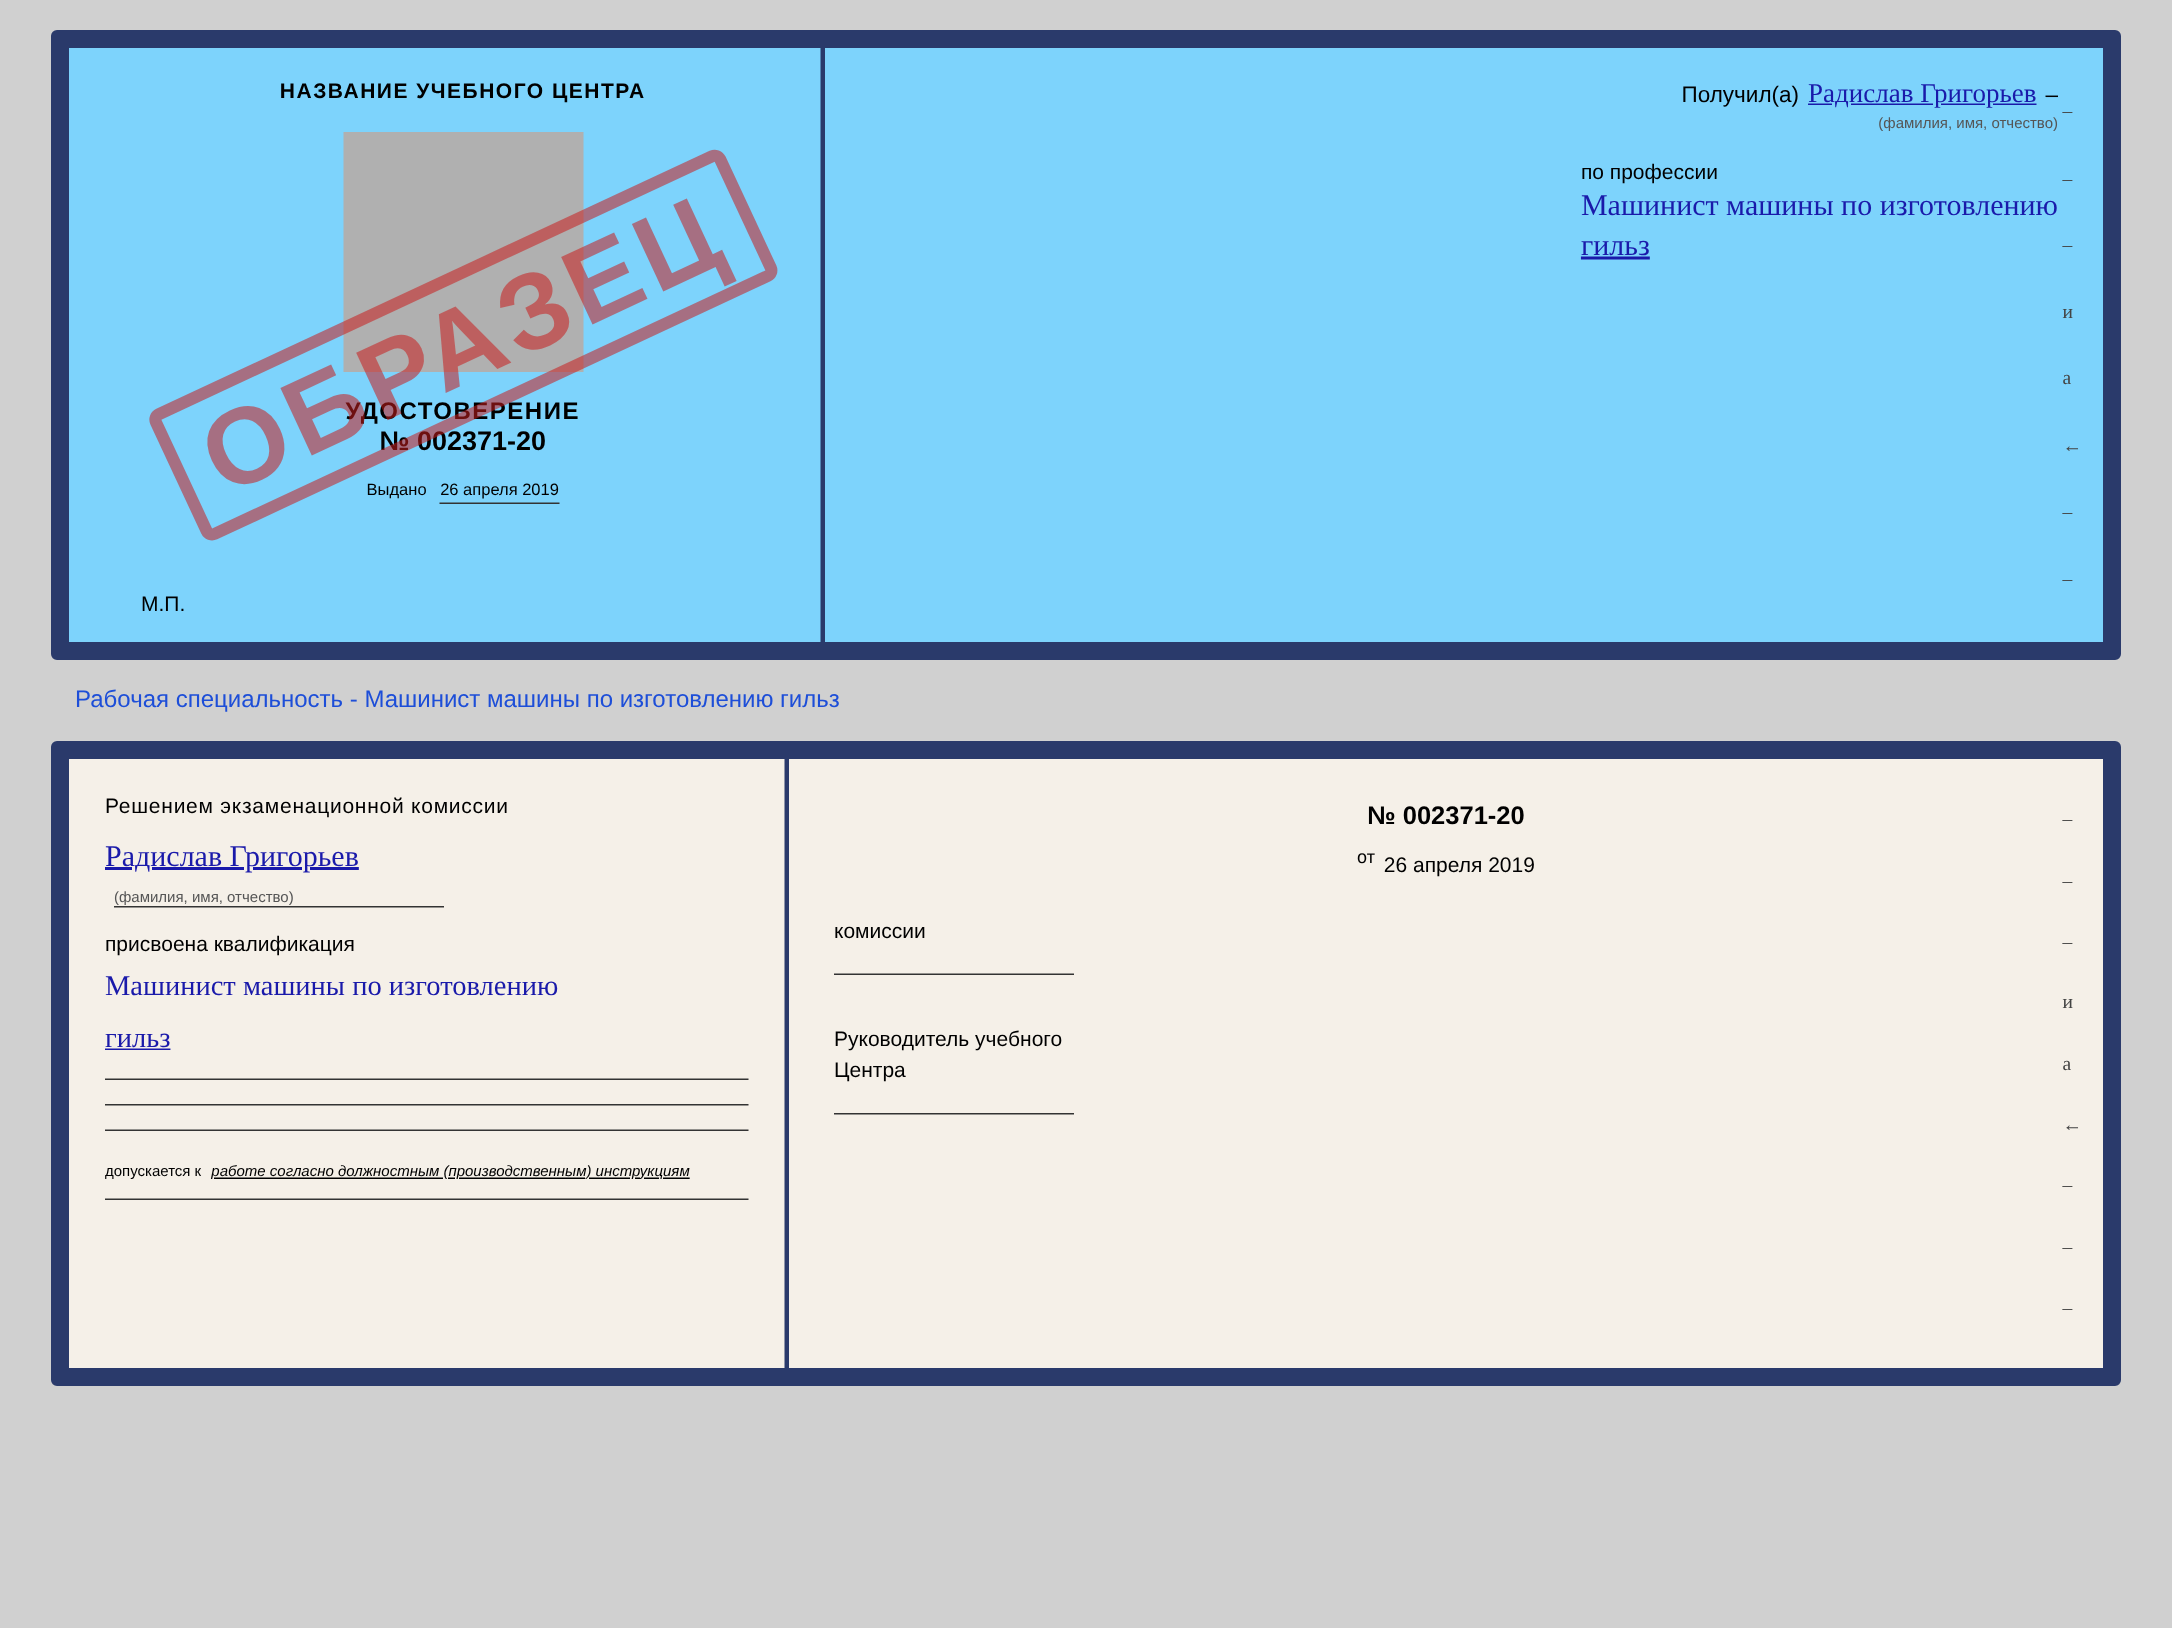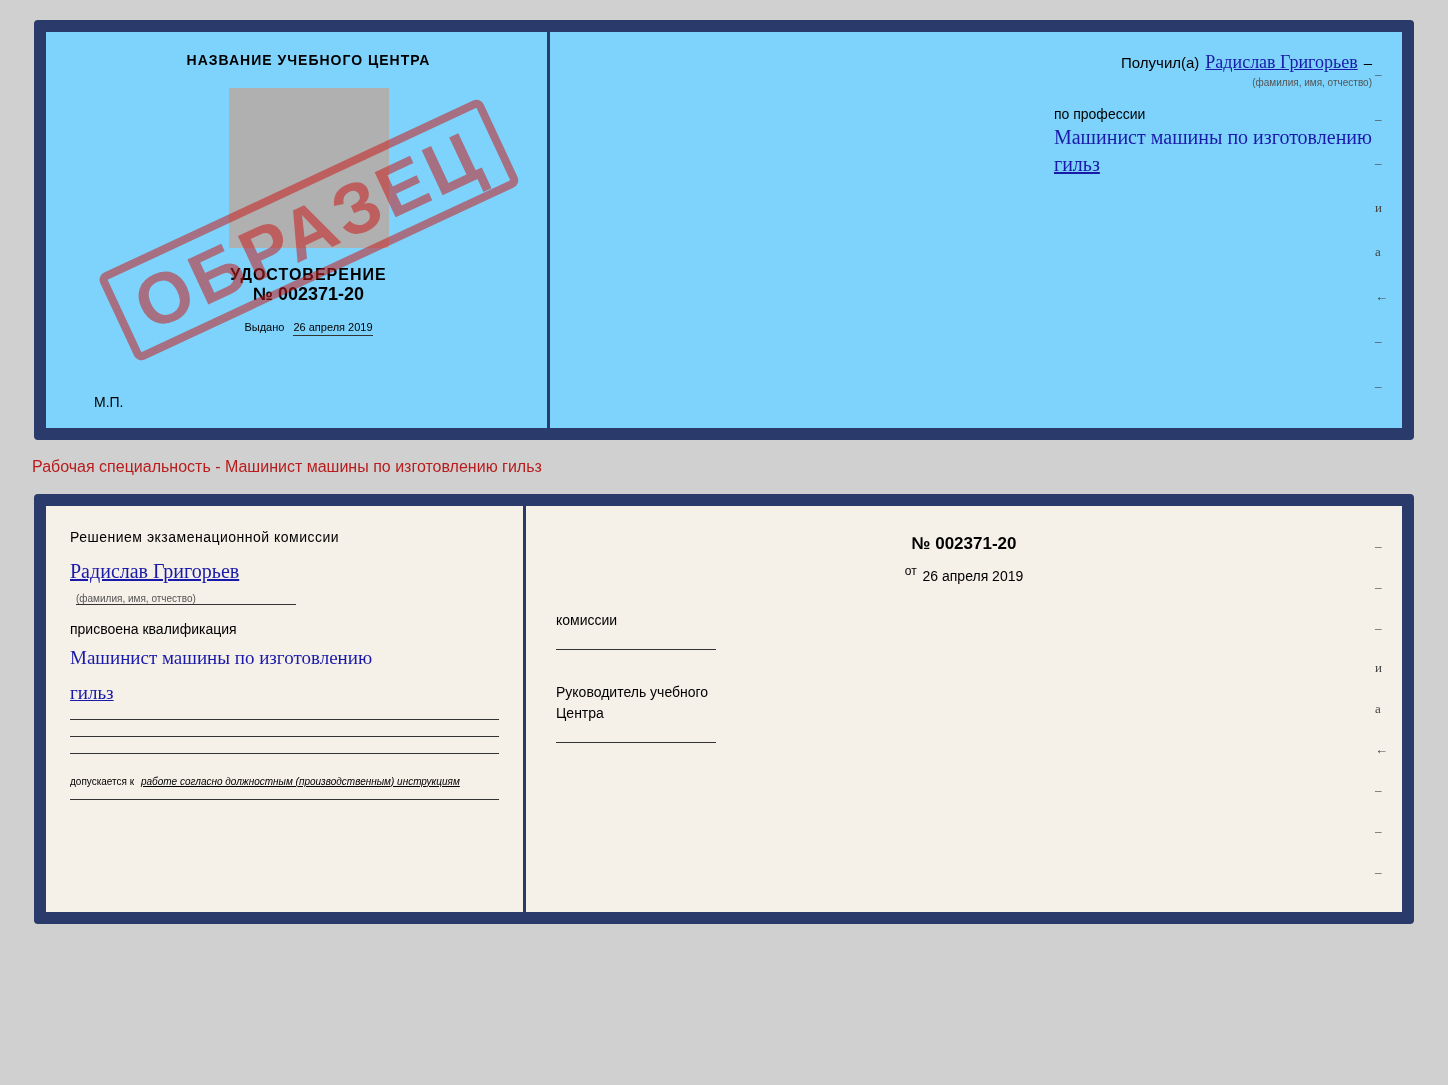--- a/index.html
+++ b/index.html
@@ -143,23 +143,23 @@
       font-family: 'Segoe Script', 'Comic Sans MS', cursive;
       font-size: 20px;
       color: #1a1aaa;
       margin-top: 4px;
     }
 
     
     .middle-label {
       font-size: 16px;
       font-family: Arial, sans-serif;
-      color: #b91c1c;
+      color: #1d4ed8;
       align-self: flex-start;
-      margin-left: 12px;
+      margin-left: 30px;
     }
 
     
     .document-bottom {
       width: 1380px;
       height: 430px;
       background: #f5f0e8;
       border: 12px solid #2a3a6b;
       border-radius: 4px;
       display: flex;

